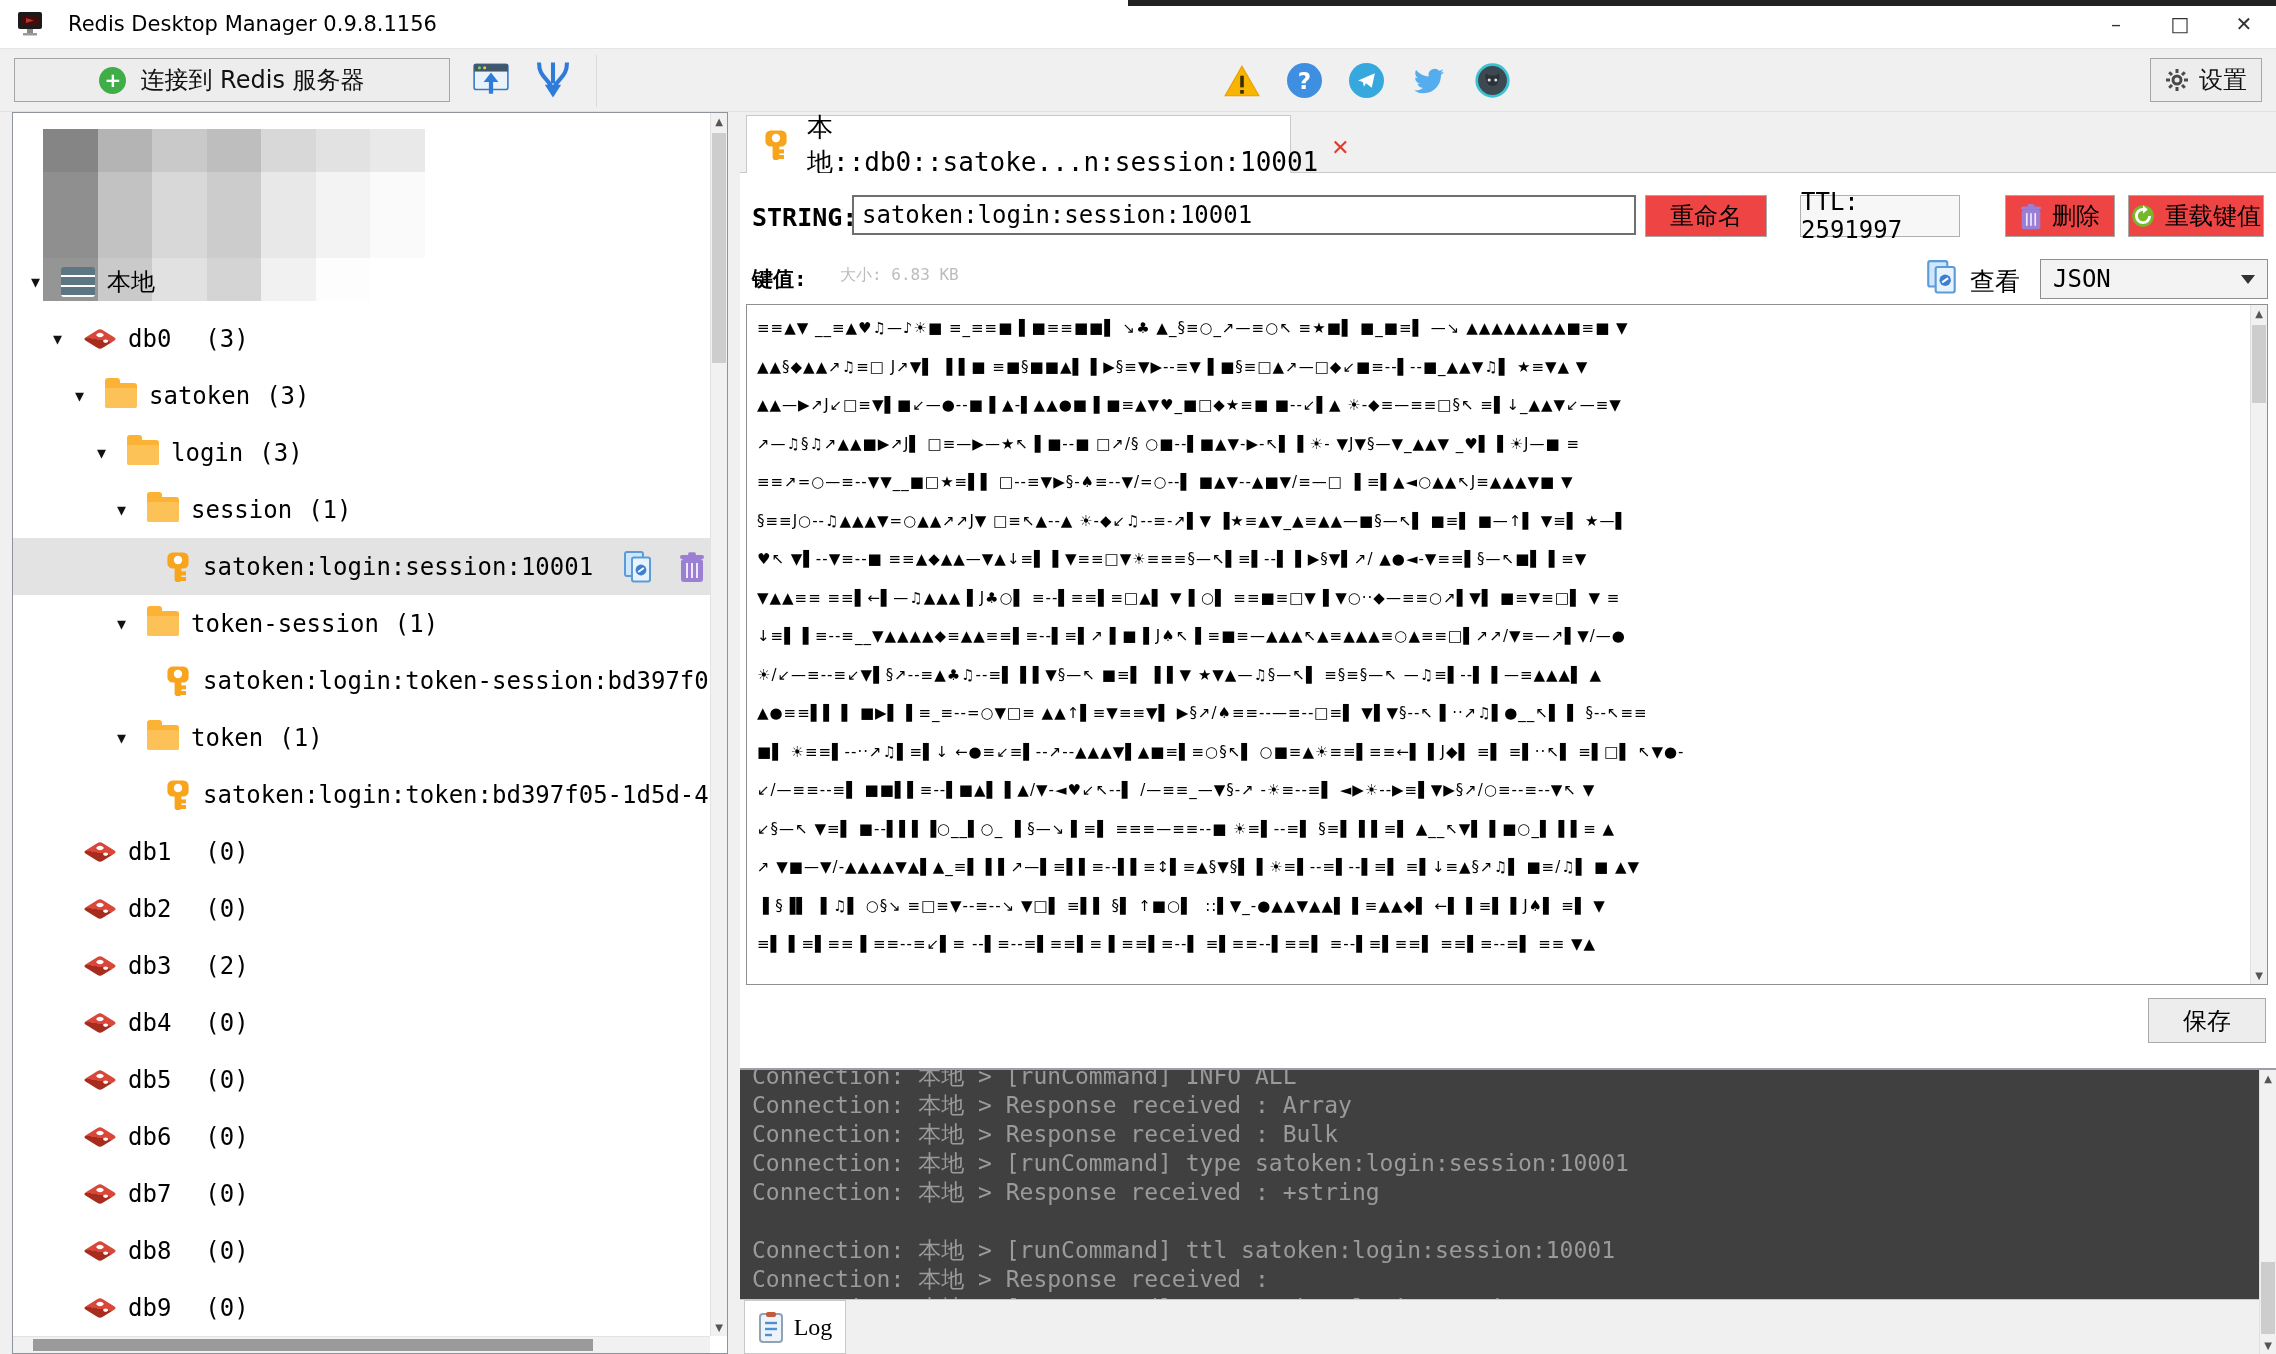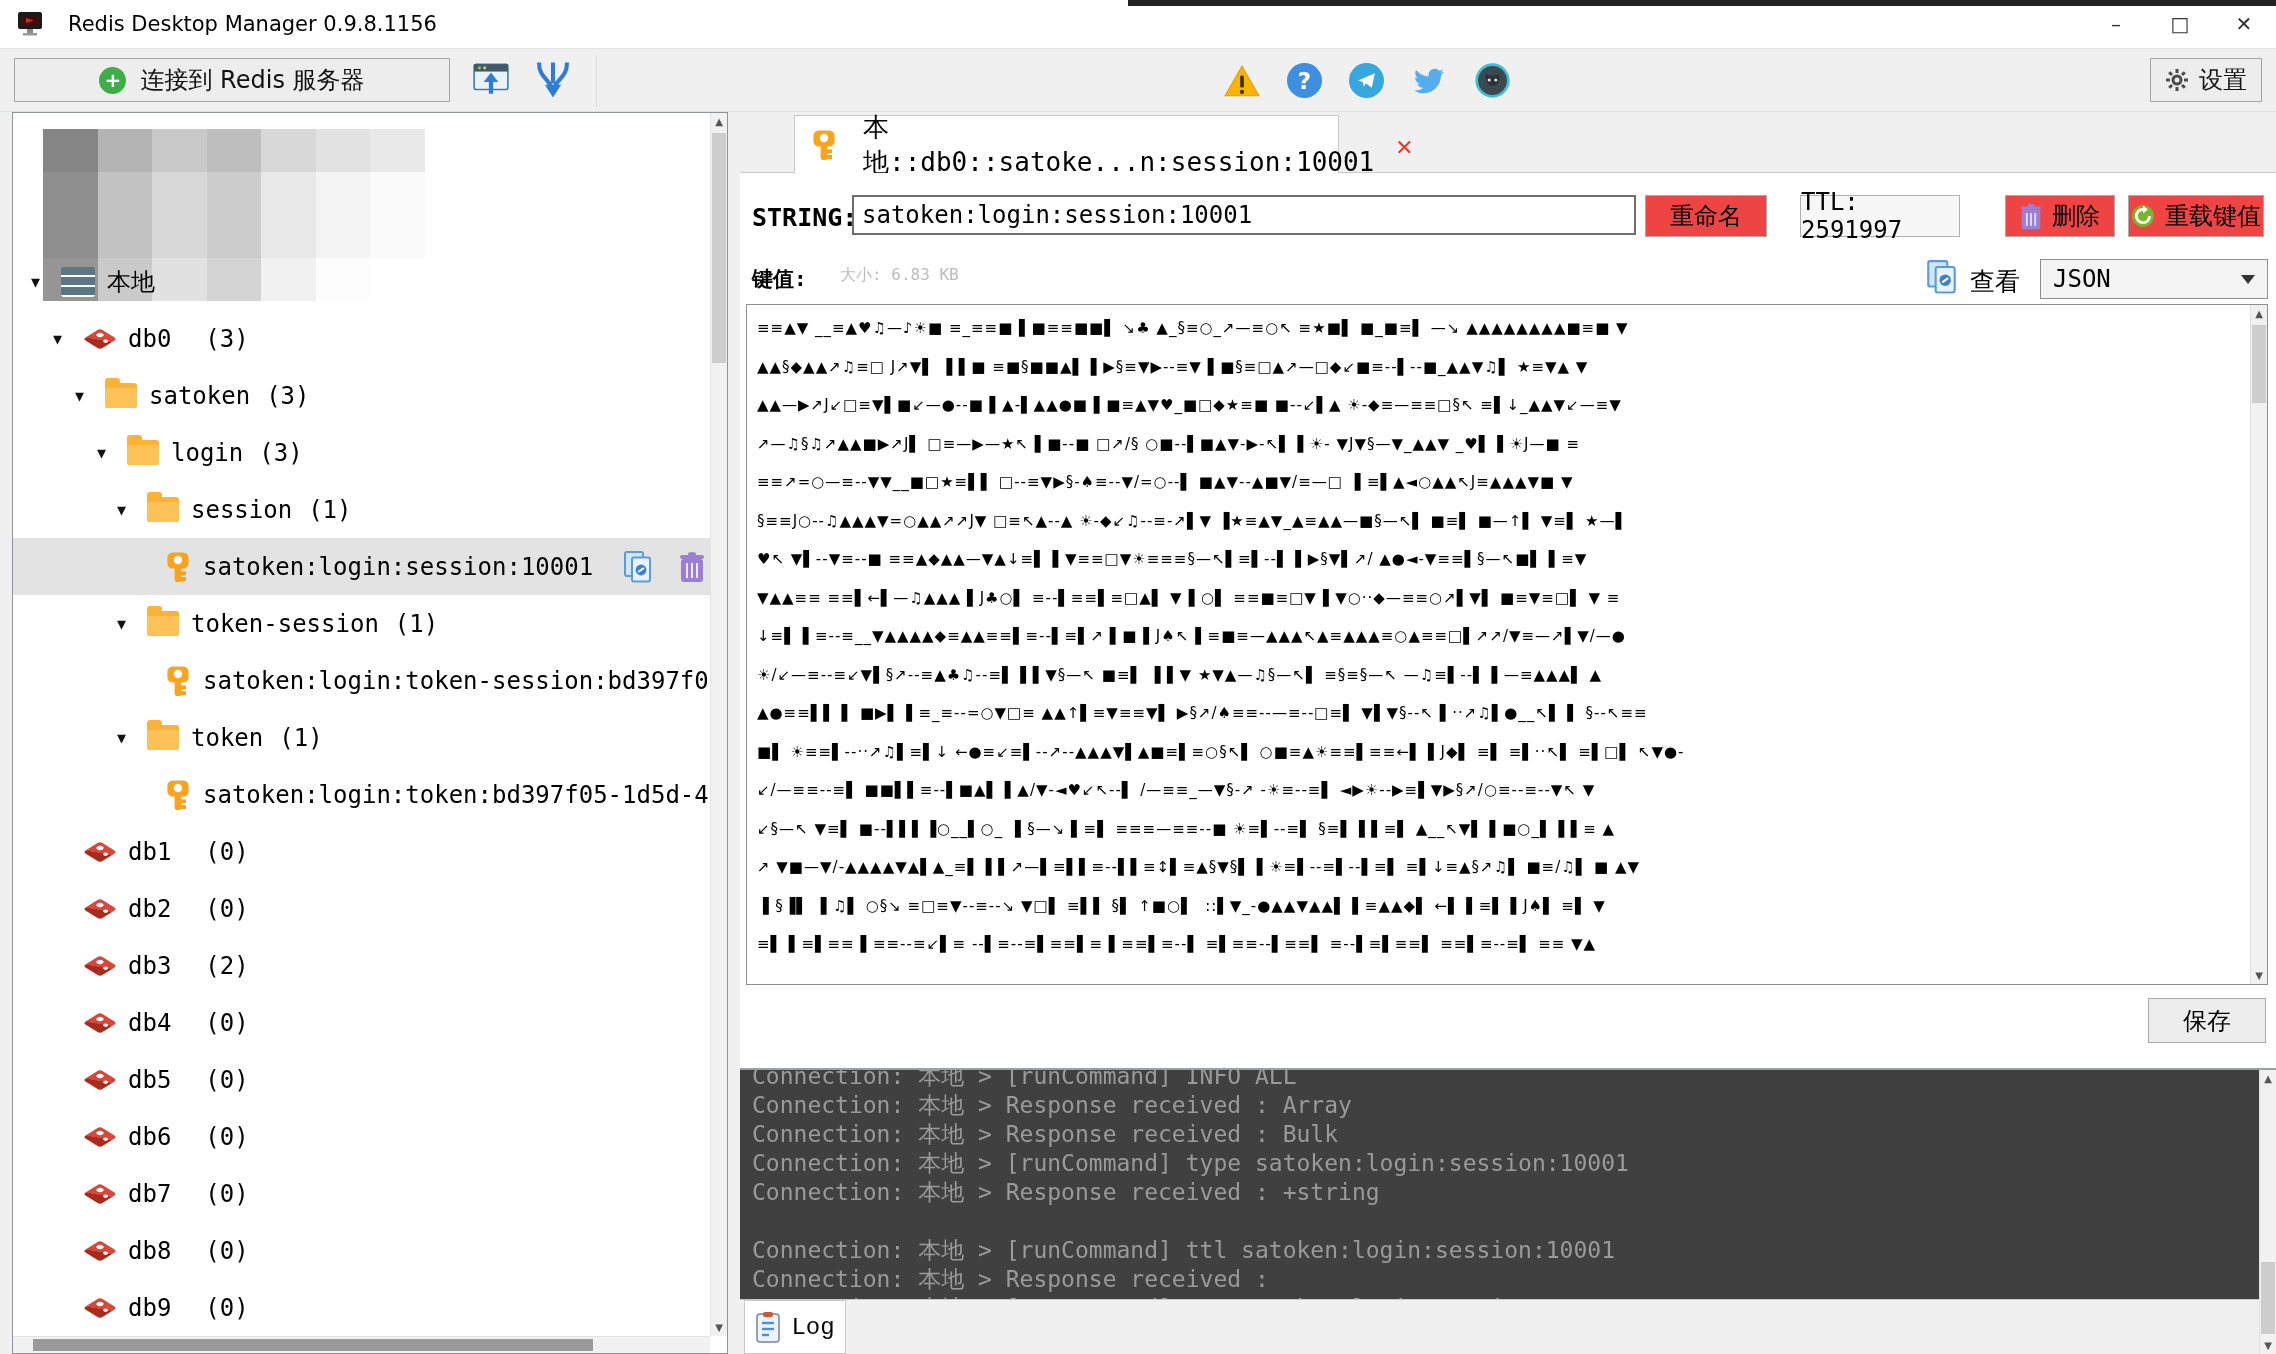--- a/index.html
+++ b/index.html
@@ -54,21 +54,21 @@
   .sb-scroll { position:absolute; right:0; top:0; width:17px; bottom:17px; background:#f1f1f1; border-left:1px solid #e2e2e2; }
   .sar { height:17px; display:flex; align-items:center; justify-content:center; font-size:10px; color:#555; }
   .sar.dn { position:absolute; bottom:0; left:0; right:0; }
   .sthumb { position:absolute; left:1px; right:1px; background:#cdcdcd; }
   .sb-vthumb { top:20px; height:230px; }
   .sb-hscroll { position:absolute; left:0; right:17px; bottom:0; height:17px; background:#f1f1f1; border-top:1px solid #e2e2e2; }
   .sb-hthumb { position:absolute; top:2px; bottom:2px; left:20px; width:560px; background:#9a9a9a; }
 
   
   .tabbar { position:absolute; left:740px; top:112px; right:0; height:61px; background:#f0f0f0; border-bottom:1px solid #c9c9c9; }
-  .tab { position:absolute; left:6px; top:3px; width:545px; height:59px; background:#fff; border:1px solid #c9c9c9; border-bottom:none; display:flex; align-items:center; gap:14px; padding:0 16px; font-family:"DejaVu Sans Mono",monospace; font-size:26px;margin-left:48px; }
+  .tab { position:absolute; left:6px; top:3px; width:545px; height:59px; background:#fff; border:1px solid #c9c9c9; border-bottom:none; display:flex; align-items:center; gap:6px; padding:0 16px; font-family:"DejaVu Sans Mono",monospace; font-size:26px; }
   .tabclose { color:#e23b2e; font-weight:bold; font-size:27px; margin-left:8px; }
   .panel { position:absolute; left:740px; top:173px; right:0; bottom:0; background:#fff; }
   .lbl { position:absolute; font-family:"DejaVu Sans Mono",monospace; color:#000; }
   .lbl-type { left:12px; top:30px; font-size:25px; font-weight:600; }
   .keyinput { position:absolute; left:112px; top:22px; width:784px; height:40px; border:2px solid #6e6e6e; background:#fff; font-family:"DejaVu Sans Mono",monospace; font-size:24px; padding:0 8px; }
   .pbtn { position:absolute; top:22px; height:42px; background:#ef4444; border:1px solid #a9a9a9; display:flex; align-items:center; justify-content:center; gap:10px; font-size:24px; font-family:"DejaVu Sans Mono",monospace; }
   .btn-rename { left:905px; width:122px; }
   .ttlbox { position:absolute; left:1060px; top:22px; width:160px; height:42px; background:#f7f7f7; border:1px solid #b0b0b0; display:flex; align-items:center; justify-content:center; font-size:24px; font-family:"DejaVu Sans Mono",monospace; }
   .btn-del { left:1265px; width:110px; }
   .btn-reload { left:1388px; width:136px; }
@@ -81,21 +81,21 @@
   .valuebox { position:absolute; left:6px; top:131px; width:1522px; height:681px; border:1px solid #8f8f8f; background:#fff; }
   .valtext { position:absolute; left:10px; top:4px; right:26px; bottom:4px; font-family:"DejaVu Sans",sans-serif; font-size:15px; line-height:38.5px; letter-spacing:1px; color:#000; white-space:pre-wrap; word-break:break-all; overflow:hidden; }
   .v-scroll { position:absolute; top:0; right:0; bottom:0; width:17px; background:#f1f1f1; border-left:1px solid #e0e0e0; }
   .v-thumb { top:20px; height:78px; }
   .savebtn { position:absolute; right:10px; top:825px; width:118px; height:45px; background:#ededed; border:1px solid #a9a9a9; display:flex; align-items:center; justify-content:center; font-size:24px; font-family:"DejaVu Sans Mono",monospace; }
   .logpane { position:absolute; left:0; top:895px; right:0; bottom:0; background:#404040; border-top:2px solid #9aa0a6; overflow:hidden; }
   .logtext { position:absolute; left:12px; top:-8px; right:24px; font-family:"DejaVu Sans Mono",monospace; font-size:23px; line-height:29px; color:#9a9a9a; white-space:pre; overflow:hidden; }
   .log-scroll { position:absolute; right:0; top:0; bottom:0; width:17px; background:#f1f1f1; border-left:1px solid #e0e0e0; z-index:6; }
   .log-thumb { bottom:20px; height:72px; }
   .logtabs { position:absolute; left:0; right:17px; bottom:0; height:55px; background:#f0f0f0; border-top:1px solid #c9c9c9; z-index:4; }
-  .logtab { position:absolute; left:4px; top:0; width:102px; height:54px; background:#fff; border:1px solid #c9c9c9; display:flex; align-items:center; justify-content:center; gap:10px; font-family:Liberation Mono, monospace; font-size:24px; }
+  .logtab { position:absolute; left:4px; top:0; width:102px; height:54px; background:#fff; border:1px solid #c9c9c9; display:flex; align-items:center; justify-content:center; gap:10px; font-family:Liberation Serif, serif; font-size:24px; }
 </style>
 </head>
 <body>
 
 <div id="root">
 
   <div class="titlebar">
     <svg width="28" height="28" viewBox="0 0 28 28">
         <rect x="2" y="2" width="24" height="17" rx="2" fill="#1b1b1b"></rect>
         <rect x="5" y="5" width="18" height="11" fill="#3a0f0d"></rect>

